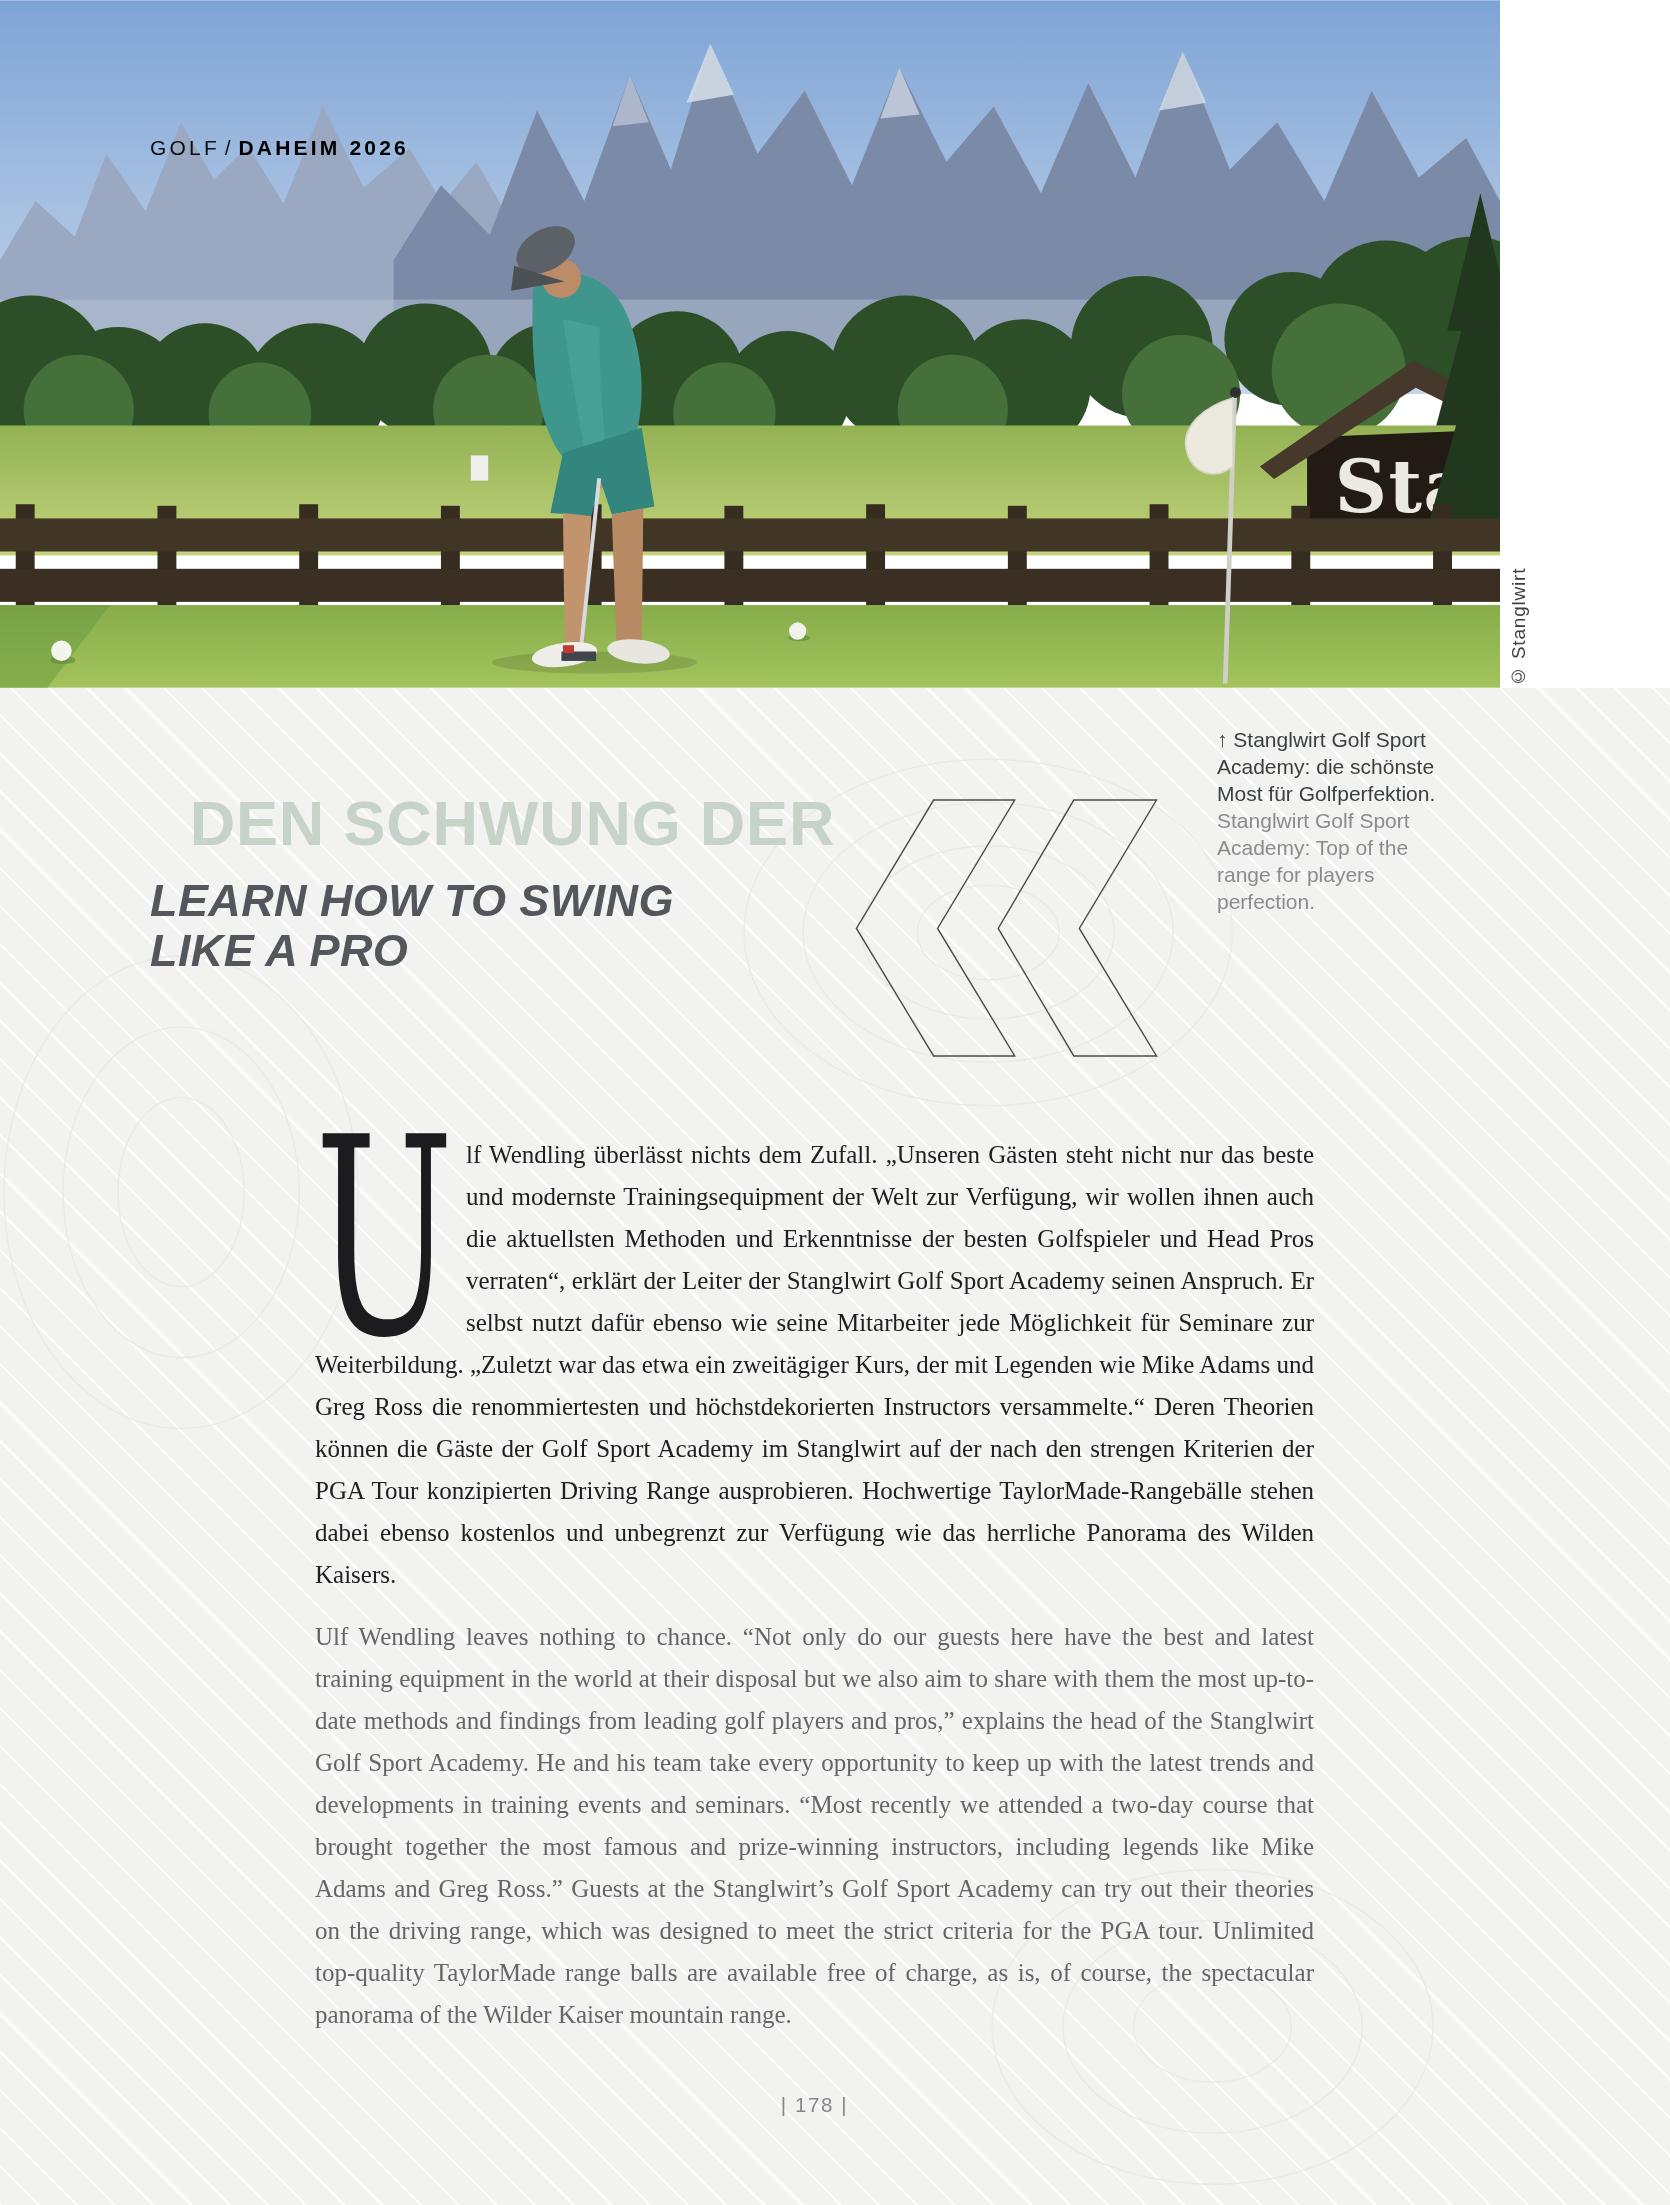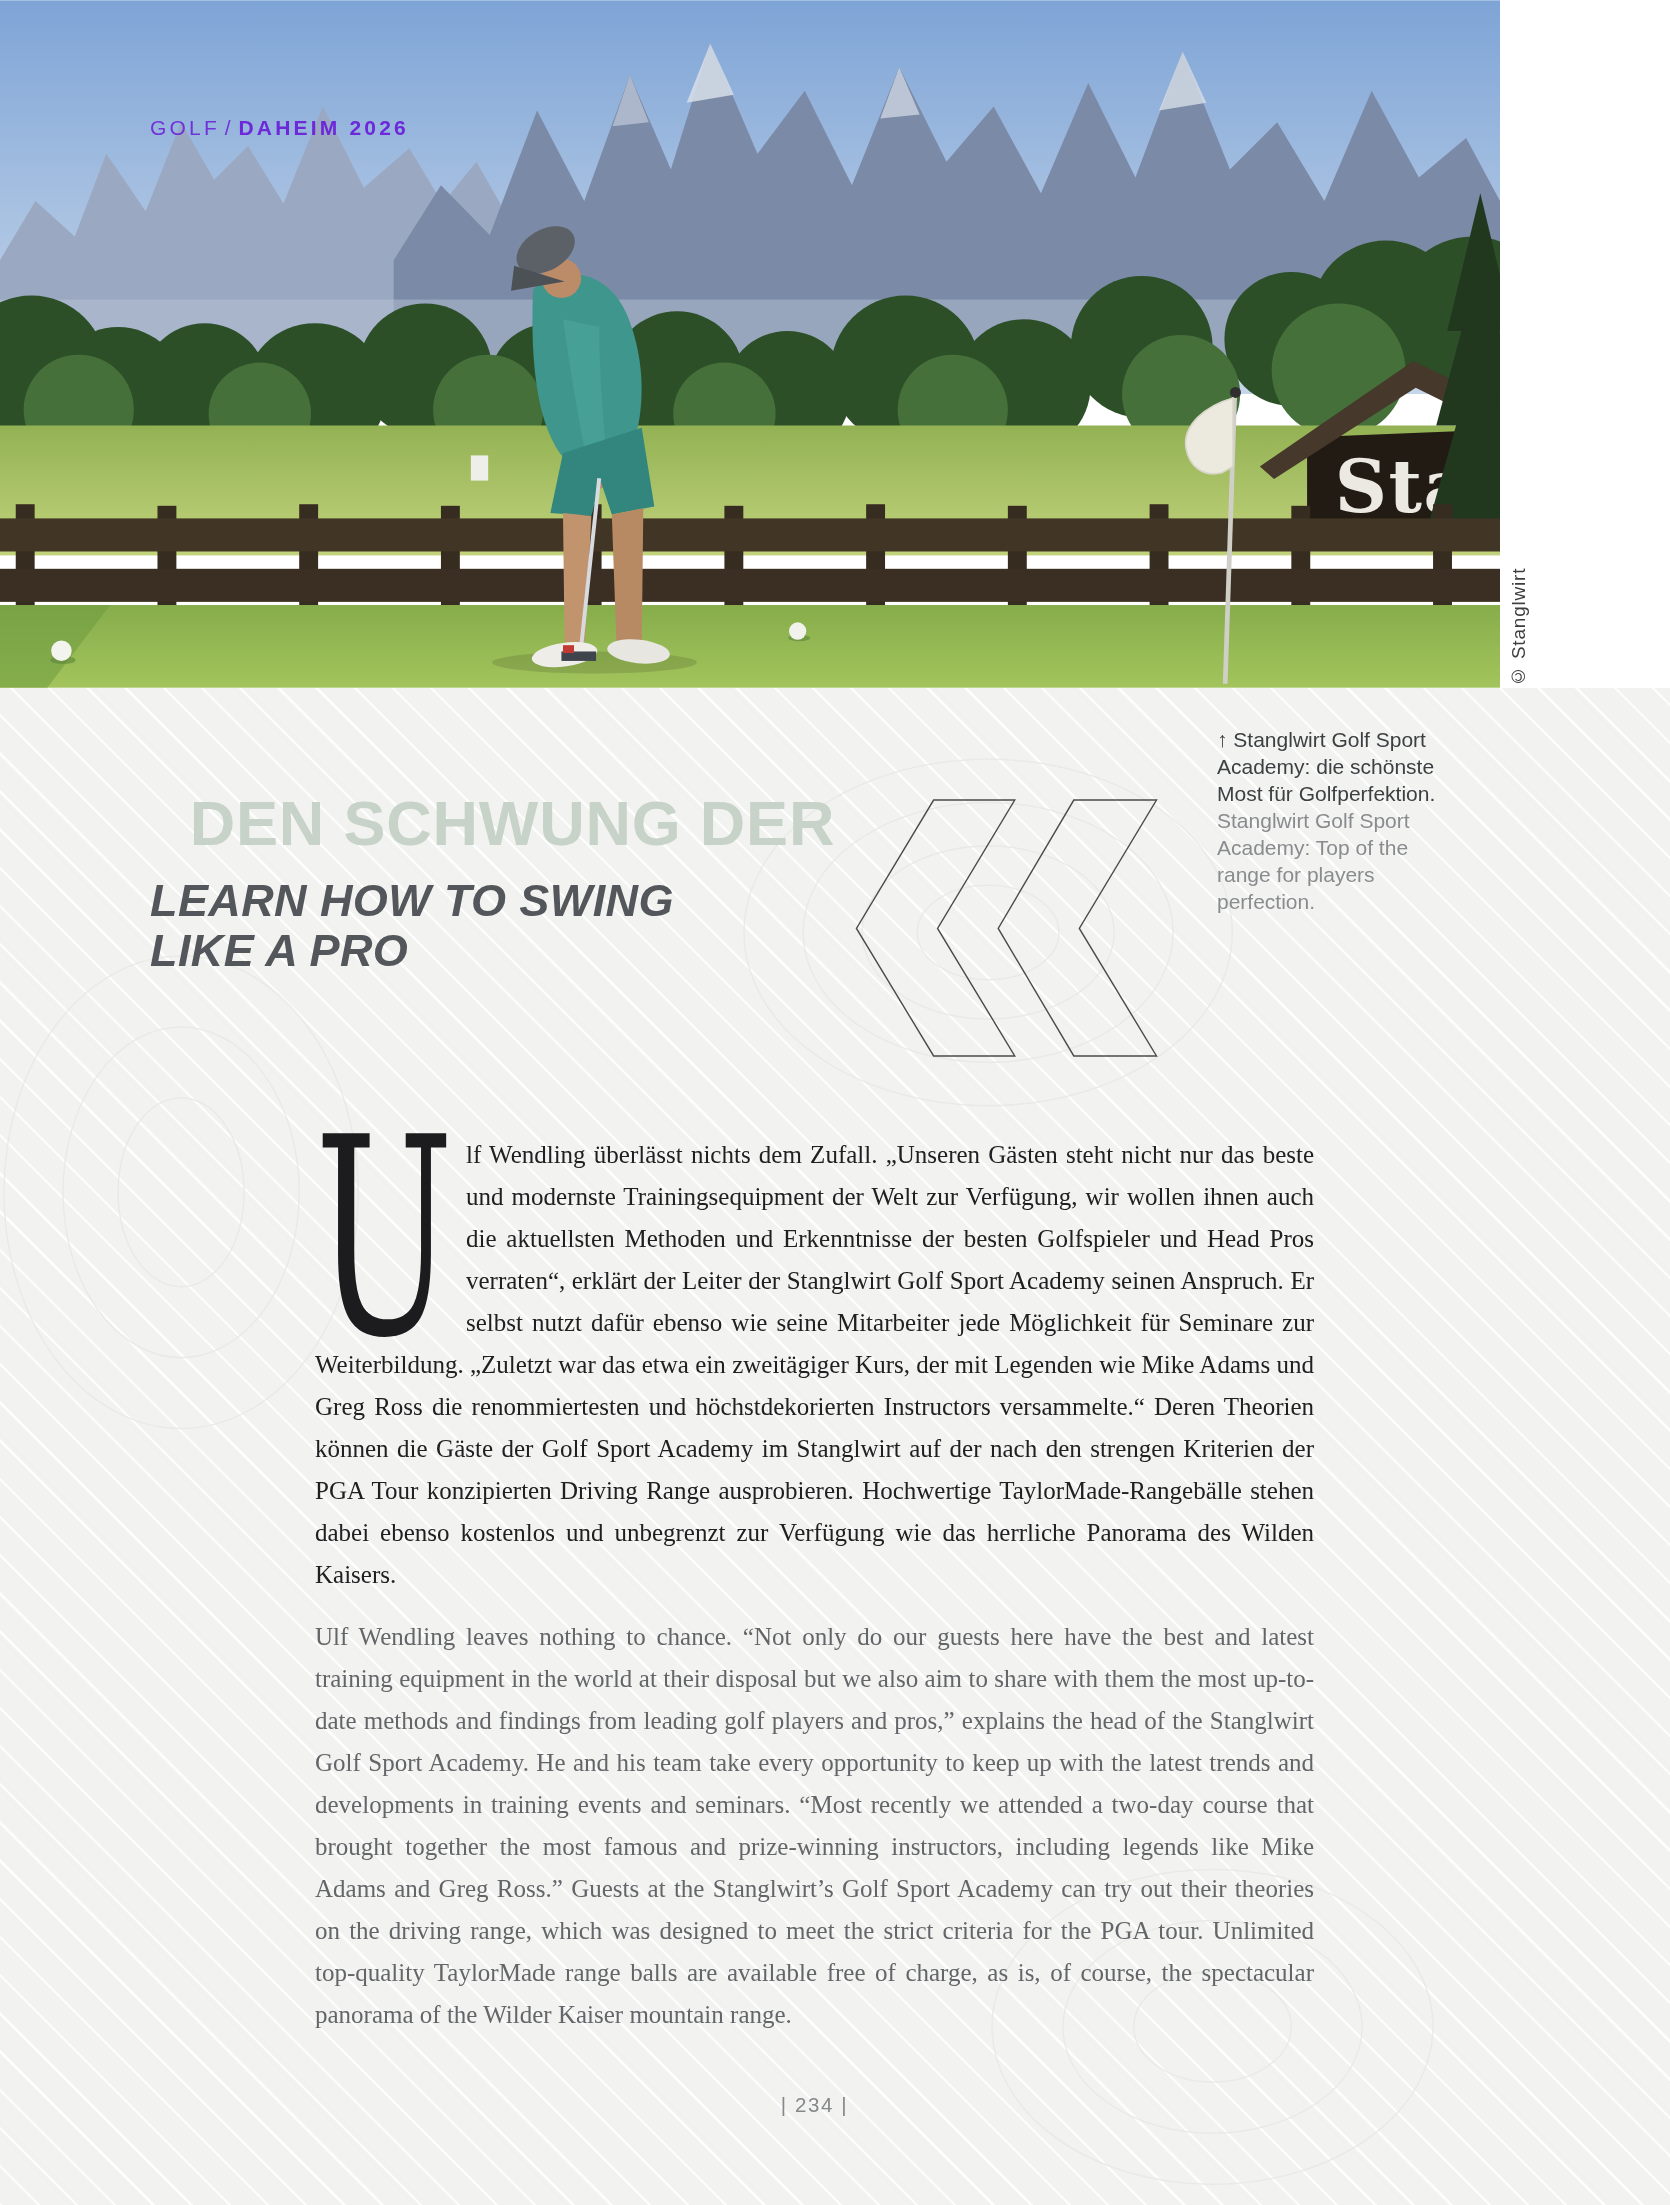--- a/index.html
+++ b/index.html
@@ -7,21 +7,21 @@
         font-family:"Liberation Sans",sans-serif;}
   
   .content-bg{position:absolute;left:0;top:688px;width:1670px;height:1518px;
     background:
       repeating-linear-gradient(45deg, rgba(255,255,255,0.85) 0 2.4px, rgba(255,255,255,0) 2.4px 27px),
       var(--c-background,#f2f3f0);}
   .contours{position:absolute;left:0;top:688px;width:1670px;height:1518px;pointer-events:none;}
   
   .hero{position:absolute;left:0;top:0;width:1500px;height:688px;margin:0;}
   .hero svg{display:block;}
-  .kicker{position:absolute;left:150px;top:116px;color:#6d28d9;font-size:21px;letter-spacing:3.2px;}
+  .kicker{position:absolute;left:150px;top:136px;color:#000000;font-size:21px;letter-spacing:3.2px;}
   .kicker .sec{font-weight:400;opacity:.92;}
   .kicker .sep{font-weight:300;opacity:.92;padding:0 4.7px;}
   .kicker .iss{font-weight:700;}
   .credit{position:absolute;left:1503px;top:504px;height:183px;width:31.5px;
     writing-mode:vertical-rl;transform:rotate(180deg);
     display:flex;align-items:center;justify-content:flex-start;
     color:#3c3e40;font-size:19px;letter-spacing:0.8px;}
   
   .headline{position:absolute;left:150px;top:792px;width:725px;}
   .headline h1{margin:0;font-size:63px;line-height:63px;font-weight:700;letter-spacing:0.8px;
@@ -232,16 +232,16 @@
       <span class="dropcap">
           <span>U</span>
         </span><span>lf Wendling überlässt nichts dem Zufall. „Unseren Gästen steht nicht nur das beste und modernste Trainingsequipment der Welt zur Verfügung, wir wollen ihnen auch die aktuellsten Methoden und Erkenntnisse der besten Golfspieler und Head Pros verraten“, erklärt der Leiter der Stanglwirt Golf Sport Academy seinen Anspruch. Er selbst nutzt dafür ebenso wie seine Mitarbeiter jede Möglichkeit für Seminare zur Weiterbildung. „Zuletzt war das etwa ein zweitägiger Kurs, der mit Legenden wie Mike Adams und Greg Ross die renommiertesten und höchstdekorierten Instructors versammelte.“ Deren Theorien können die Gäste der Golf Sport Academy im Stanglwirt auf der nach den strengen Kriterien der PGA Tour konzipierten Driving Range ausprobieren. Hochwertige TaylorMade-Rangebälle stehen dabei ebenso kostenlos und unbegrenzt zur Verfügung wie das herrliche Panorama des Wilden Kaisers.</span>
     </p>
   </section>
 
   <section class="body-col body-en">
     <p>Ulf Wendling leaves nothing to chance. “Not only do our guests here have the best and latest training equipment in the world at their disposal but we also aim to share with them the most up-to-date methods and findings from leading golf players and pros,” explains the head of the Stanglwirt Golf Sport Academy. He and his team take every opportunity to keep up with the latest trends and developments in training events and seminars. “Most recently we attended a two-day course that brought together the most famous and prize-winning instructors, including legends like Mike Adams and Greg Ross.” Guests at the Stanglwirt’s Golf Sport Academy can try out their theories on the driving range, which was designed to meet the strict criteria for the PGA tour. Unlimited top-quality TaylorMade range balls are available free of charge, as is, of course, the spectacular panorama of the Wilder Kaiser mountain range.</p>
   </section>
 
-  <div class="folio">| 234 |</div>
+  <div class="folio">| 178 |</div>
 
 </div>
 
 
 </body></html>

